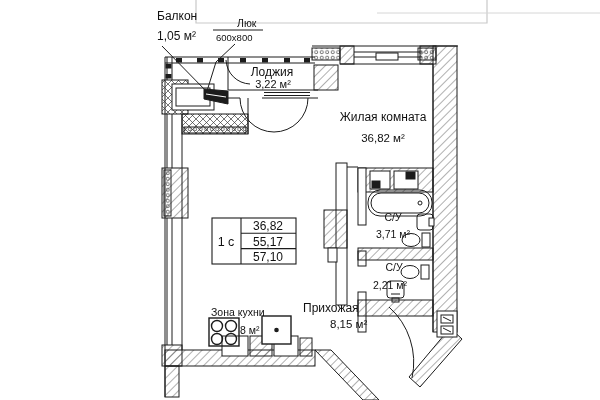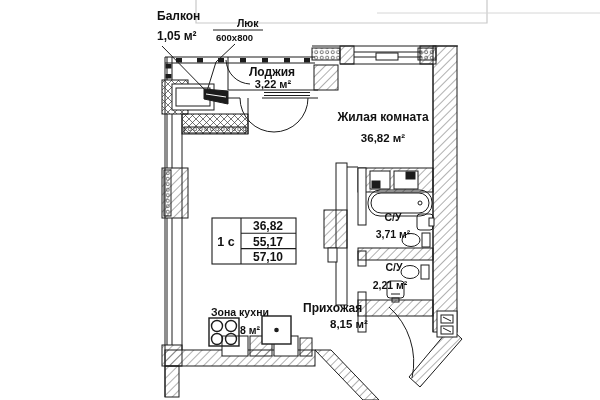--- a/index.html
+++ b/index.html
@@ -1,19 +1,18 @@
 <!DOCTYPE html>
 <html><head>
 <meta charset="utf-8">
 <style>
   html,body{margin:0;padding:0;background:#fff;}
   .canvas{
     position:relative;width:600px;height:400px;background:#ffffff;overflow:hidden;
     font-family:"Liberation Sans", sans-serif;
-    font-weight:bold;
   }
   svg{position:absolute;left:0;top:0;}
   svg text{font-family:"Liberation Sans", sans-serif;fill:#111;}
   .t12{font-size:12px;}
   .t115{font-size:11.5px;}
   .t11{font-size:11px;}
   .t105{font-size:10.5px;}
   .t95{font-size:9.5px;}
   .t125{font-size:12.5px;}
   .mid{text-anchor:middle;}

